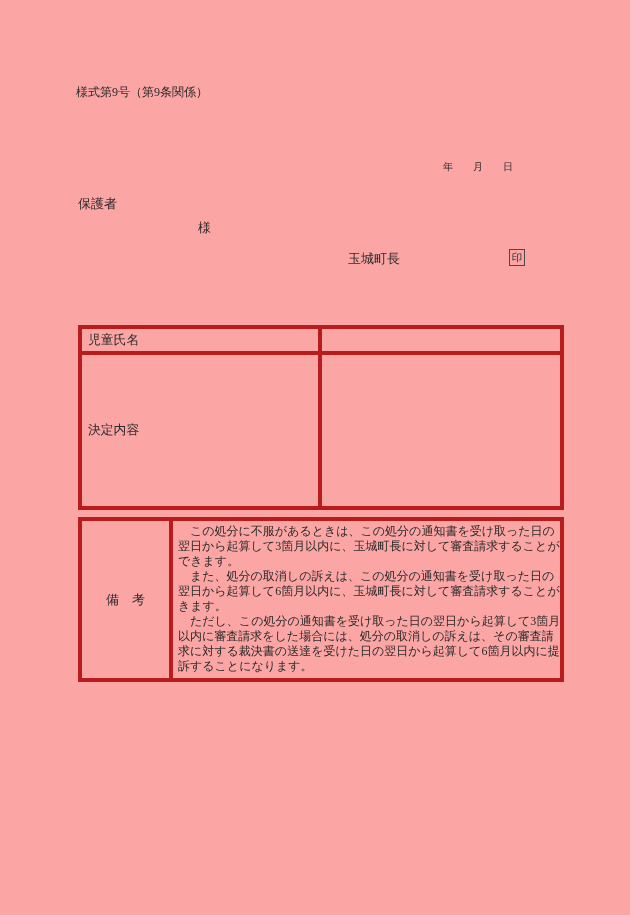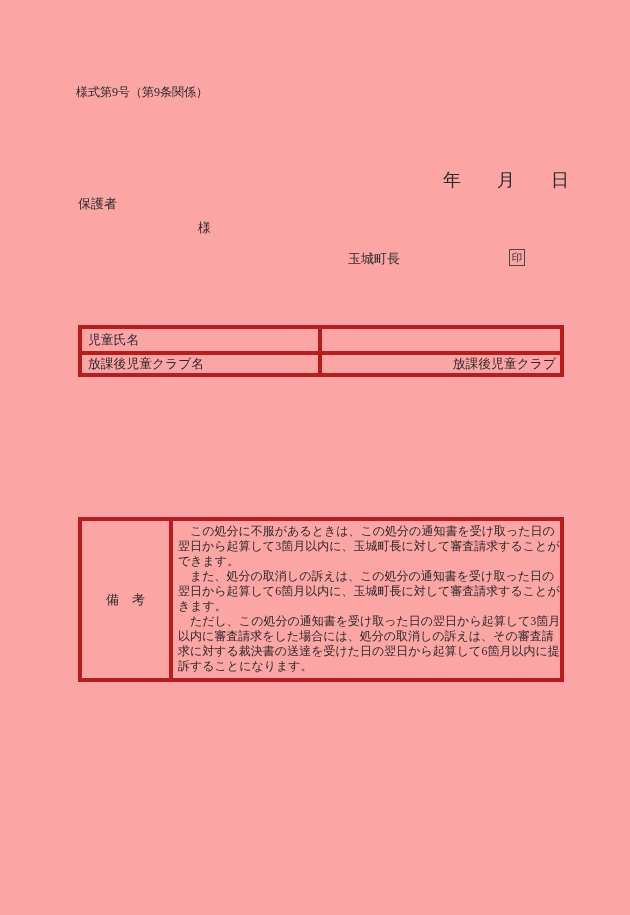--- a/index.html
+++ b/index.html
@@ -13,21 +13,21 @@
     height: 915px;
     margin: 0 auto;
     background: #fca5a5;
     color: #2a2a2a;
     overflow: hidden;
   }
   .abs { position: absolute; white-space: nowrap; }
 
   .form-number { left: 76px; top: 84px; font-size: 12px; }
   .doc-title   { left: 0; right: 0; top: 125px; text-align: center; font-size: 13.5px; }
-  .date-line   { left: 443px; top: 168px; font-size: 18px; }
+  .date-line   { left: 443px; top: 160px; font-size: 10px; }
   .guardian    { left: 78px;  top: 195px; font-size: 13px; }
   .honorific   { left: 198px; top: 219px; font-size: 13px; }
   .mayor       { left: 348px; top: 250px; font-size: 13px; }
   .seal-box {
     left: 509px; top: 249px;
     width: 14px; height: 15px;
     border: 1px solid #4a4a4a;
     font-size: 10.5px;
     line-height: 15px;
     text-align: center;
@@ -93,23 +93,23 @@
   <table class="form-table tbl-upper">
     <colgroup>
         <col style="width:240px">
         <col style="width:242px">
       </colgroup>
     <tbody>
         <tr class="row-name">
       <td class="cell-label">児童氏名</td>
       <td class="cell-value"></td>
     </tr>
-    <tr class="row-club">
-      <td class="cell-label">放課後児童クラブ名</td>
-      <td class="cell-value">放課後児童クラブ</td>
+    <tr class="row-decision">
+      <td class="cell-label">決定内容</td>
+      <td class="cell-value"></td>
     </tr>
   </tbody>
     </table>
 
   <table class="form-table tbl-lower">
     <colgroup>
         <col style="width:91px">
         <col style="width:391px">
       </colgroup>
     <tbody>

